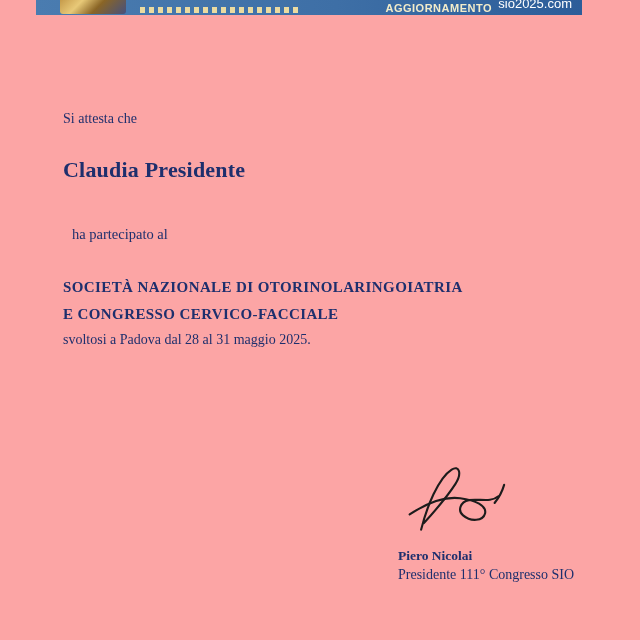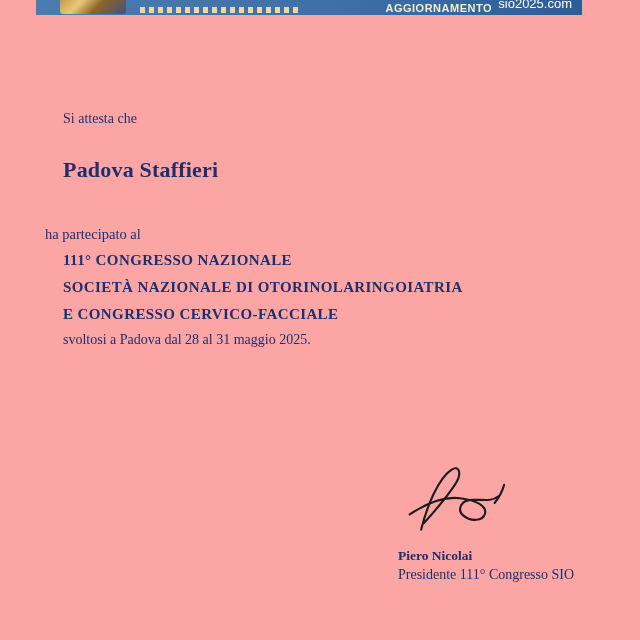--- a/index.html
+++ b/index.html
@@ -77,21 +77,21 @@
   .attendee-name{
     position:absolute;
     left:63px;
     top:157px;
     font-size:22px;
     font-weight:bold;
     letter-spacing:0.2px;
   }
   .participated{
     position:absolute;
-    left:45px;
+    left:72px;
     top:226px;
     font-size:14.5px;
   }
   .congress-line1{
     position:absolute;
     left:63px;
     top:252px;
     font-size:15px;
     font-weight:bold;
     letter-spacing:0.4px;
@@ -154,25 +154,24 @@
 
   <div class="banner">
     <div class="banner-logo"></div>
     <div class="banner-fragment"></div>
     <span class="banner-agg">AGGIORNAMENTO</span>
     <span class="banner-site">sio2025.com</span>
   </div>
 
   <div class="attest">Si attesta che</div>
 
-  <div class="attendee-name">Padova Staffieri</div>
+  <div class="attendee-name">Claudia Presidente</div>
 
   <div class="participated">ha partecipato al</div>
 
-  <div class="congress-line1">111° CONGRESSO NAZIONALE</div>
 
   <div class="congress-line2">SOCIETÀ NAZIONALE DI OTORINOLARINGOIATRIA</div>
 
   <div class="congress-line3">E CONGRESSO CERVICO-FACCIALE</div>
 
   <div class="event-details">svoltosi a Padova dal 28 al 31 maggio 2025.</div>
 
   <div class="sig-block">
     <svg class="sig-image" width="105" height="82" viewBox="0 0 110 84" aria-hidden="true">
       <path d="M20,70 C26,46 38,16 52,7 C60,2 63,11 56,22 C47,36 33,52 23,63"></path>

